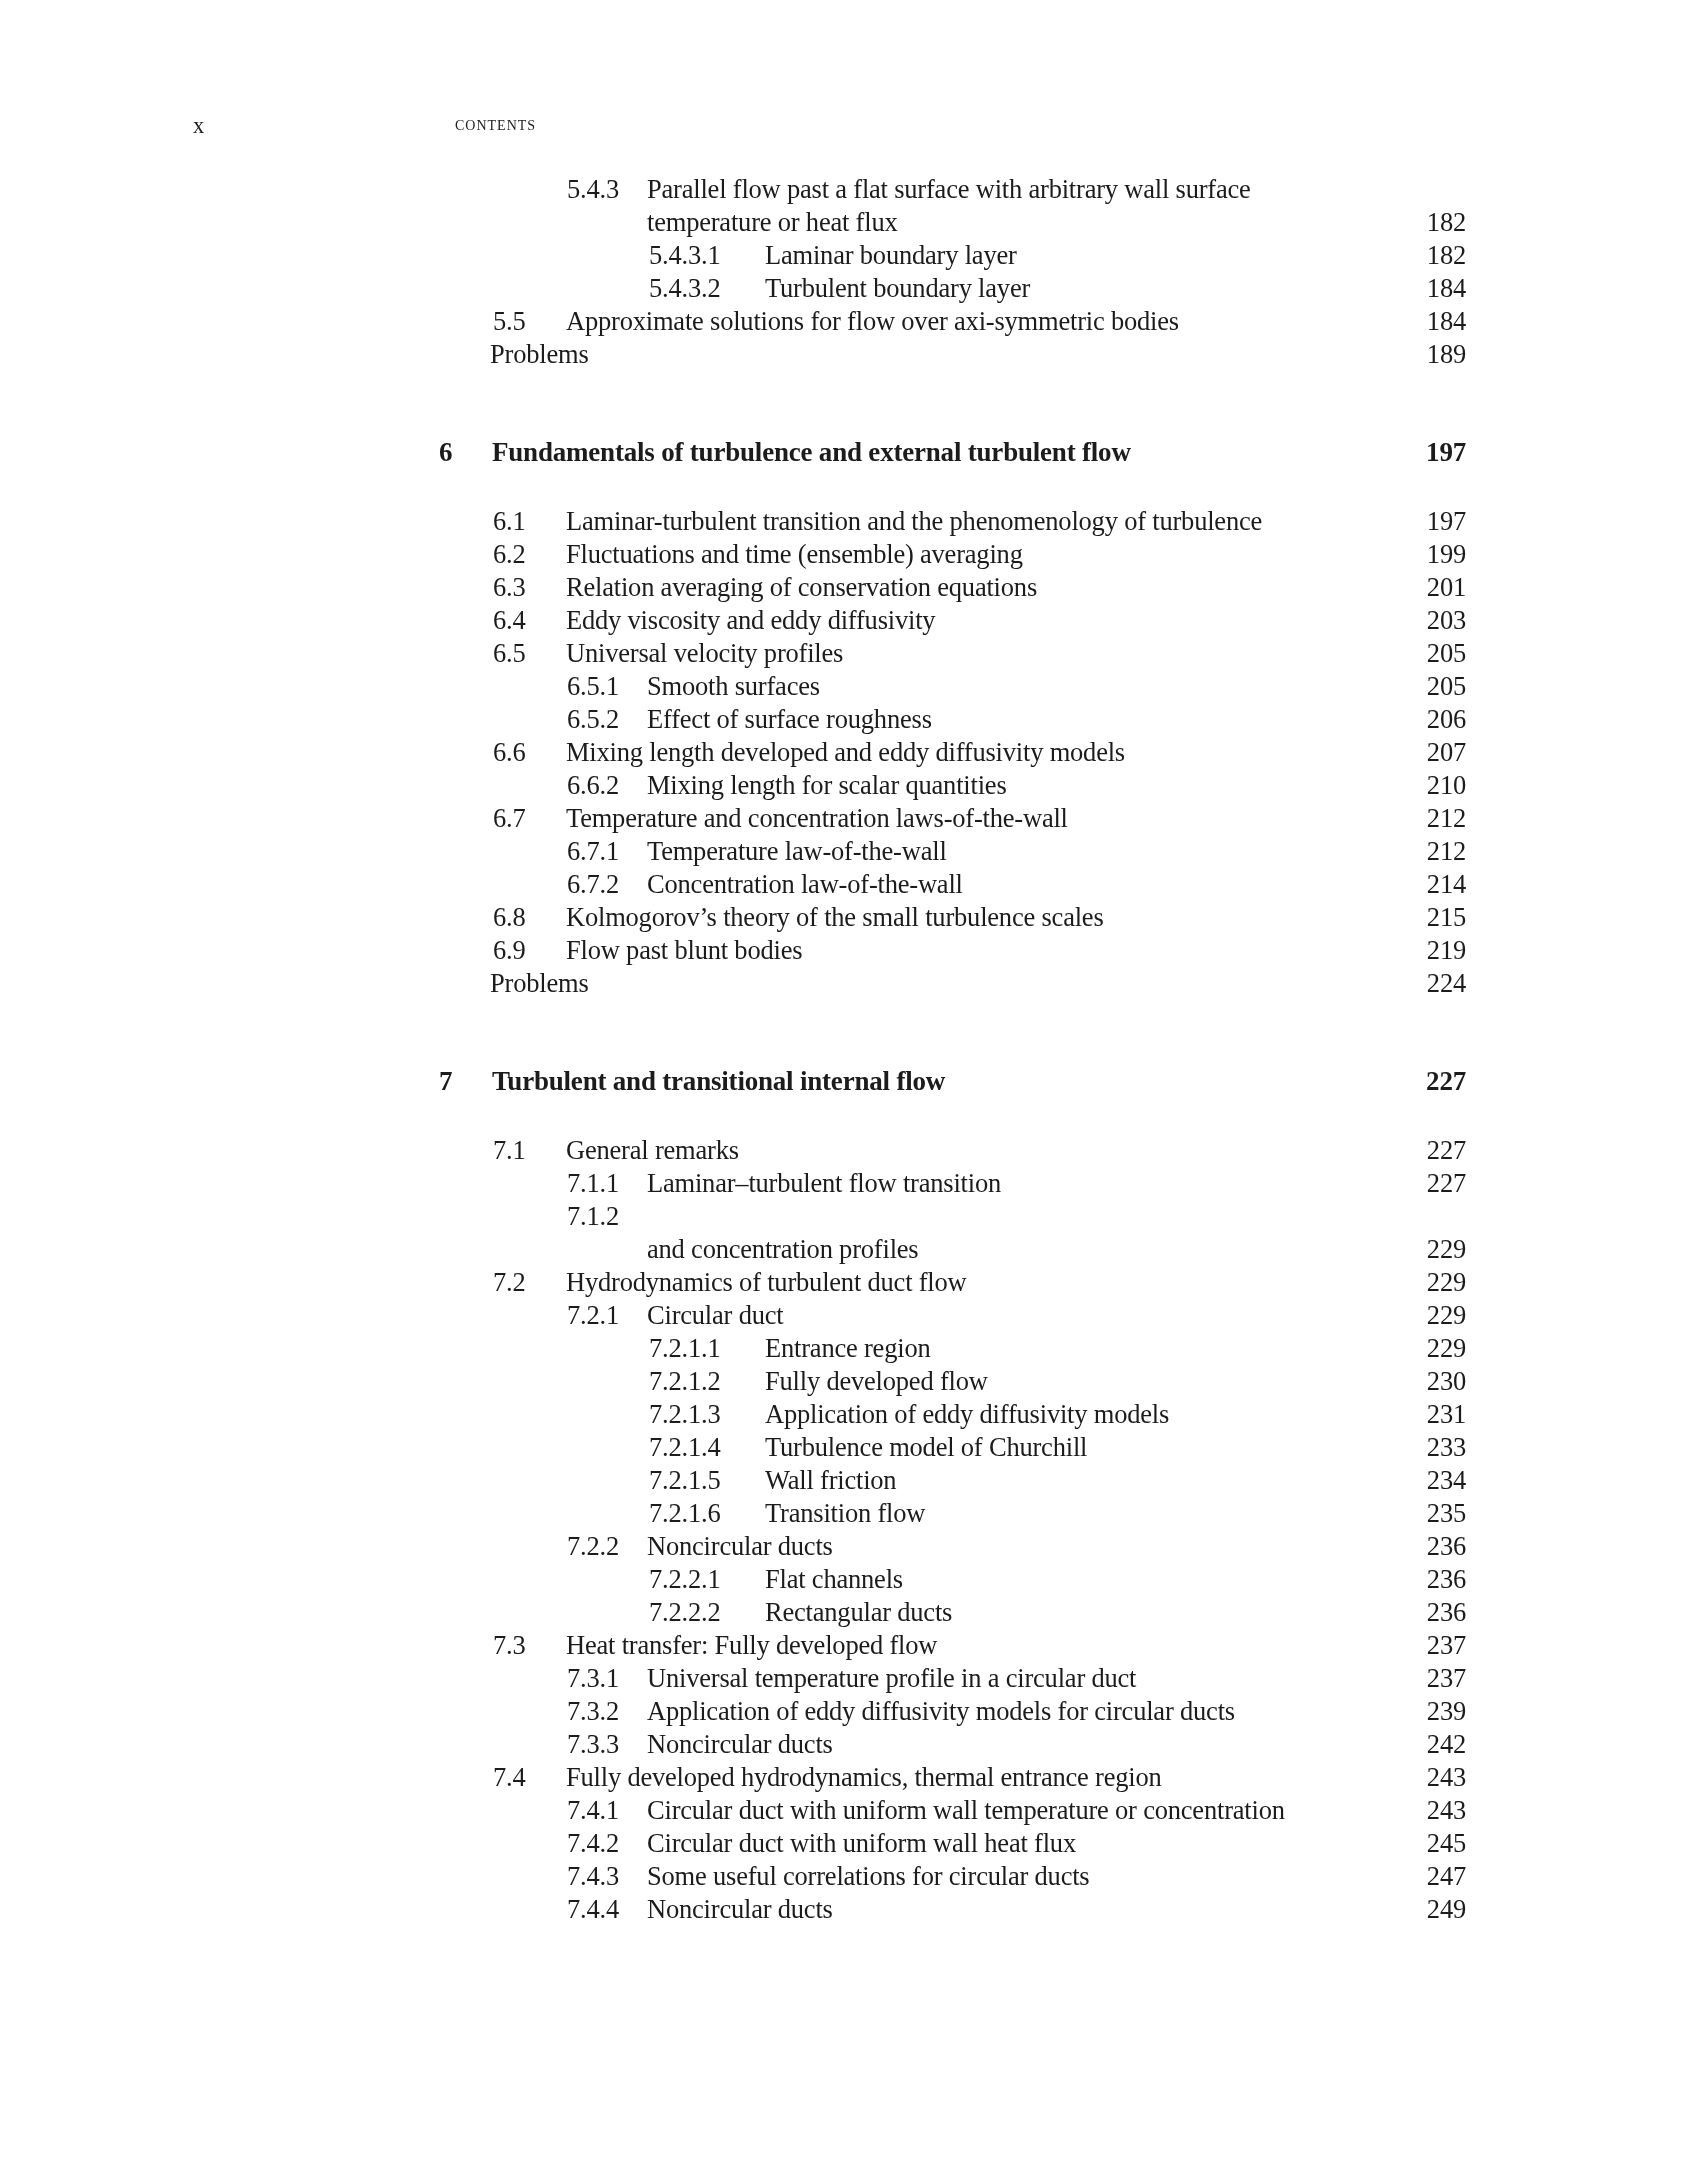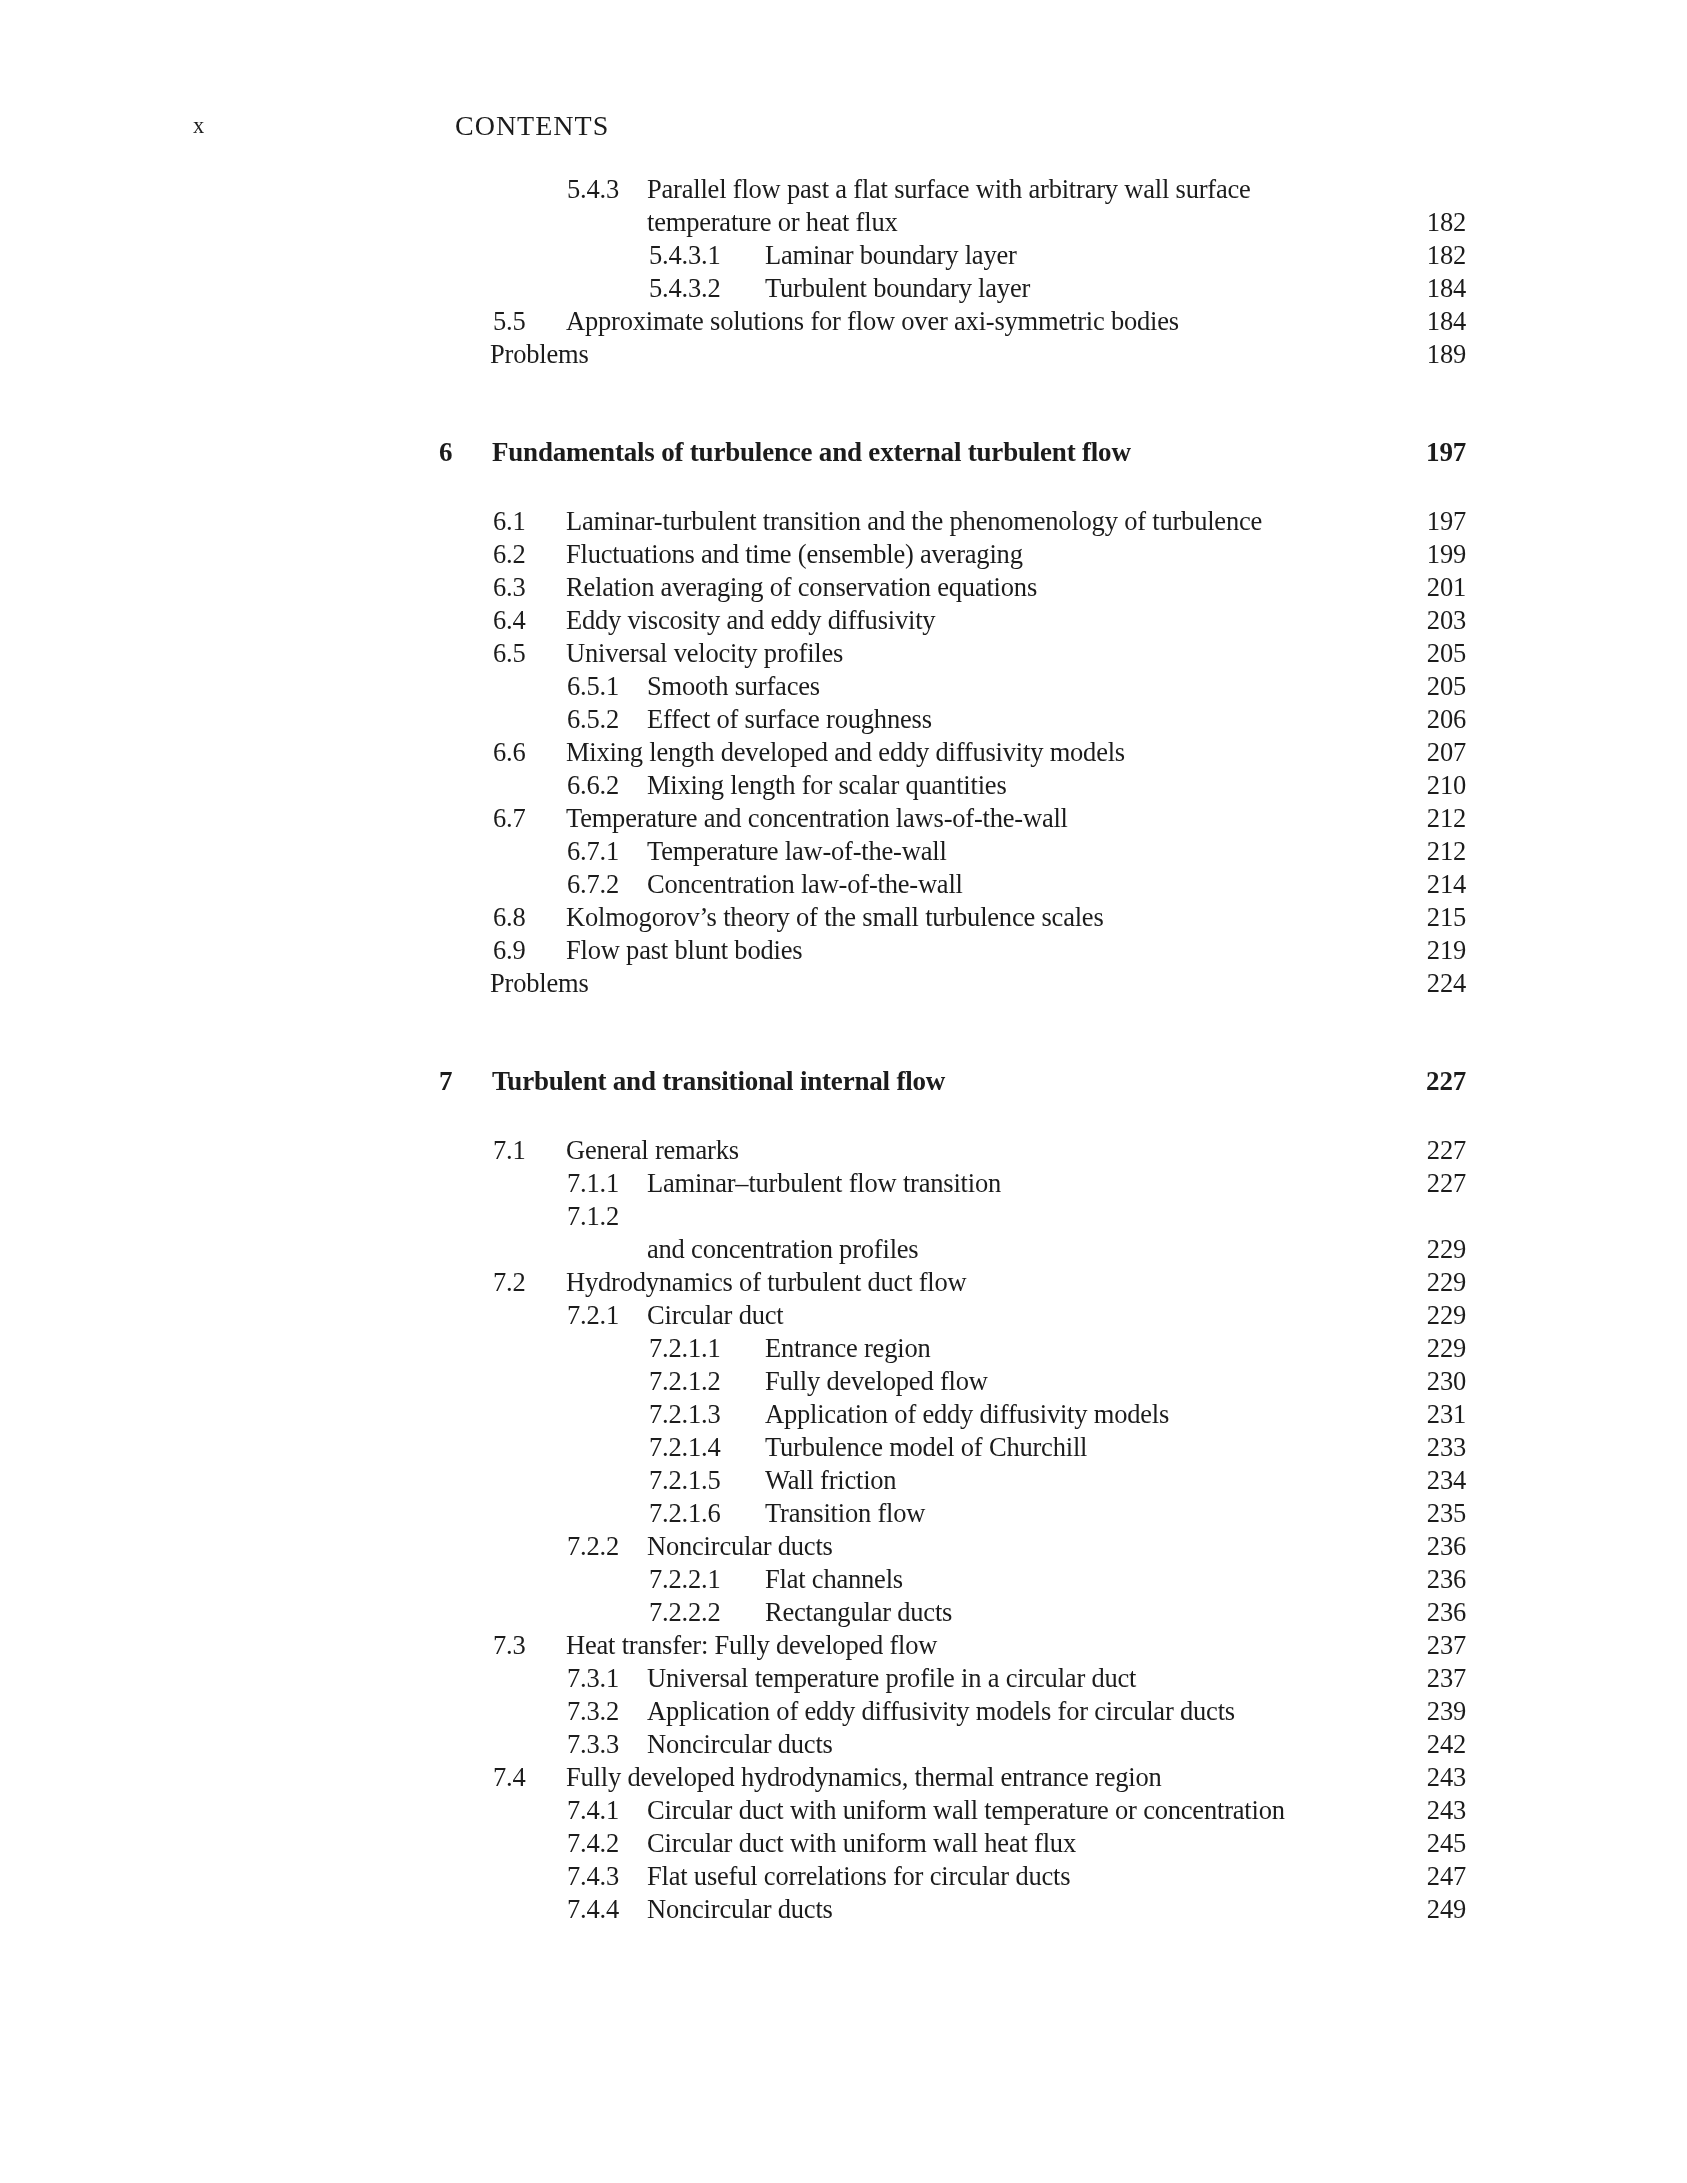--- a/index.html
+++ b/index.html
@@ -12,21 +12,21 @@
     color:#1c1c1c;
     overflow:hidden;
   }
   .page-header{position:absolute;top:111px;left:0;width:1687px;height:33px;}
   .folio{
     position:absolute;left:193px;top:0;
     font-size:22.5px;line-height:29px;
   }
   .running-head{
     position:absolute;left:455px;top:0;
-    font-size:28px;line-height:29px;letter-spacing:1px;text-align:right;
+    font-size:14px;line-height:29px;letter-spacing:1px;text-align:right;
   }
   .toc{
     position:absolute;left:439px;top:173px;width:1027px;
   }
   .row{
     position:relative;height:33px;line-height:33px;
     font-size:26.5px;letter-spacing:-0.2px;white-space:nowrap;
   }
   .row .num{position:absolute;top:0;}
   .row .title{position:absolute;top:0;}
@@ -319,21 +319,21 @@
   </div>
 
   <div class="row lvl-2">
     <span class="num">7.4.2</span>
     <span class="title">Circular duct with uniform wall heat flux</span>
     <span class="pg">245</span>
   </div>
 
   <div class="row lvl-2">
     <span class="num">7.4.3</span>
-    <span class="title">Flat useful correlations for circular ducts</span>
+    <span class="title">Some useful correlations for circular ducts</span>
     <span class="pg">247</span>
   </div>
 
   <div class="row lvl-2">
     <span class="num">7.4.4</span>
     <span class="title">Noncircular ducts</span>
     <span class="pg">249</span>
   </div>
 </div>
     </div>

